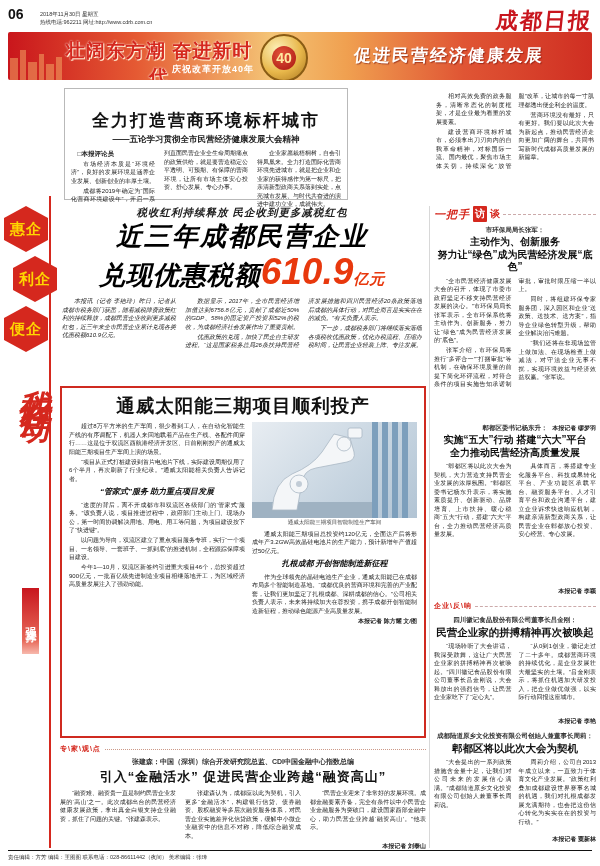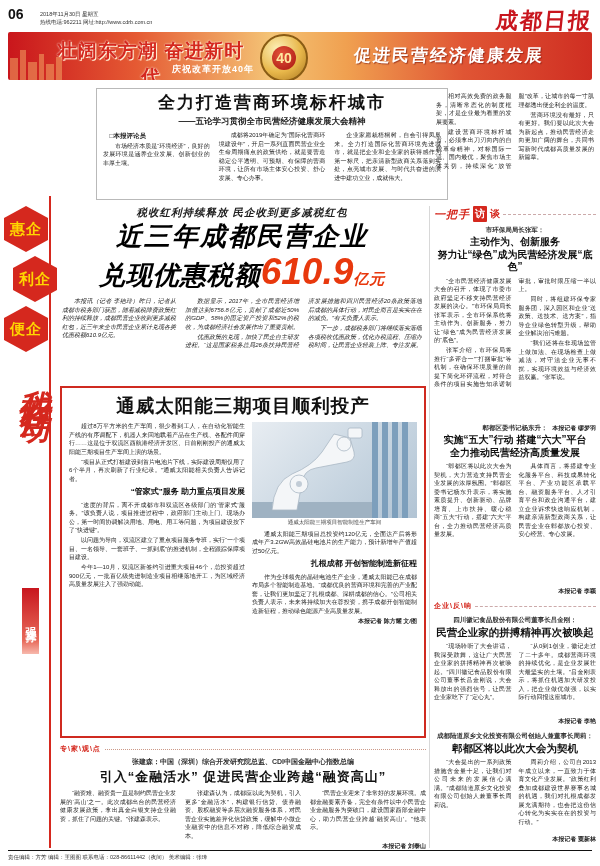--- a/index.html
+++ b/index.html
@@ -8,21 +8,21 @@
   
   .hdr{position:absolute;left:8px;top:6px;width:584px;height:26px;}
   .pagenum{position:absolute;left:0;top:0;font-size:14px;font-weight:bold;color:#111;}
   .hdr-meta{position:absolute;left:32px;top:4px;font-size:5.5px;color:#333;line-height:1.5;}
   .masthead{position:absolute;right:0;top:0;font-size:22px;font-weight:bold;color:#c8161e;
             letter-spacing:2px;transform:skewX(-6deg);font-family:"Liberation Serif","DejaVu Serif",serif;}
   
   .banner{position:absolute;left:8px;top:32px;width:584px;height:48px;border-radius:2px;
           background:linear-gradient(90deg,#c9161c 0%,#e55a33 22%,#f4c476 45%,#f0a050 58%,#e05534 78%,#cf2e22 100%);overflow:hidden;}
   .b-bld{position:absolute;left:0;bottom:0;opacity:.5;}
-  .b-main{position:absolute;left:48px;top:6px;width:190px;text-align:center;font-size:19px;font-weight:900;
+  .b-main{position:absolute;left:56px;top:6px;width:190px;text-align:center;font-size:19px;font-weight:900;
           color:#d5281e;letter-spacing:1px;text-shadow:0 0 2px #fff,1px 1px 0 #ffe9c8;}
   .b-sub{position:absolute;left:120px;top:31px;width:126px;text-align:right;font-size:9px;font-weight:bold;color:#fff;letter-spacing:1px;}
   .b-emblem{position:absolute;left:252px;top:2px;width:44px;height:44px;border-radius:50%;
             background:radial-gradient(circle at 35% 30%,#fdf0b8,#e8b74a 55%,#a9751f);
             border:2px solid #8a5c14;display:flex;align-items:center;justify-content:center;}
   .b-emblem-in{width:24px;height:24px;border-radius:50%;background:radial-gradient(circle at 40% 35%,#e4533a,#a71510);
             color:#ffe9a0;font-size:14px;font-weight:bold;display:flex;align-items:center;justify-content:center;}
   .b-right{position:absolute;left:308px;top:12px;width:266px;text-align:center;font-size:17px;font-weight:900;color:#fff;
            letter-spacing:2px;transform:skewX(-5deg);text-shadow:1px 1px 1px rgba(120,20,10,.6);}
   
@@ -38,42 +38,42 @@
                background:linear-gradient(#c8161e,#e86a5a 80%,#f7b9ad);color:#fff;font-size:11px;font-weight:bold;
                display:flex;align-items:center;justify-content:center;letter-spacing:2px;}
   
   .body{font-size:6px;line-height:1.42;text-align:justify;color:#222;overflow:hidden;}
   .body p{margin:0 0 1.5px 0;text-indent:2em;}
   .cols2{column-count:2;column-gap:7px;}
   .cols3{column-count:3;column-gap:9px;}
   .byline-sm{font-size:6.5px;font-weight:bold;color:#222;margin:0 0 2px 0;}
   .sig{font-size:6px;font-weight:bold;text-align:right;color:#222;margin-top:1px;}
   
-  .lead-box{position:absolute;left:64px;top:88px;width:352px;height:112px;border:1px solid #b9b9b9;padding:1px 6px;box-sizing:border-box;margin-left:32px;}
+  .lead-box{position:absolute;left:64px;top:88px;width:284px;height:112px;border:1px solid #b9b9b9;padding:19px 6px;box-sizing:border-box;}
   .lead-title{margin:1px 0 0 0;text-align:center;font-size:17px;font-weight:900;color:#111;letter-spacing:2px;}
   .lead-sub{margin:2px 0 3px 0;text-align:center;font-size:8.5px;font-weight:bold;color:#222;}
   .lead-body{height:62px;}
   .lead-cont{position:absolute;left:436px;top:92px;width:158px;height:108px;}
   
   .tax{position:absolute;left:62px;top:206px;width:360px;font-style:italic;}
   .tax-kicker{text-align:center;font-size:10.5px;font-weight:bold;color:#222;letter-spacing:1px;margin:0;}
   .tax-h1{text-align:center;font-size:26px;font-weight:900;color:#000;letter-spacing:2px;line-height:1.1;margin:2px 0 0 0;}
   .tax-h2{text-align:center;font-size:26px;font-weight:900;color:#000;letter-spacing:1px;line-height:1.15;margin:0;}
   .tax-amount{font-size:37px;color:#e8380d;letter-spacing:0;text-align:center;}
   .tax-unit{font-size:15px;color:#e8380d;}
   .tax-body{height:84px;margin-top:4px;}
   
   .tw-box{position:absolute;left:60px;top:386px;width:366px;height:352px;border:2px solid #cf2a20;
           box-sizing:border-box;padding:4px 7px;}
   .tw-kicker{text-align:center;font-size:8.5px;color:#333;margin:0;}
   .tw-title{text-align:center;font-size:18.5px;font-weight:900;color:#111;letter-spacing:1px;margin:1px 0 4px 0;}
   .tw-row{display:flex;gap:7px;height:288px;overflow:hidden;}
   .tw-col-l{width:176px;}
   .tw-col-r{width:165px;}
-  .tw-sub{font-size:8px;font-weight:bold;text-align:right;color:#111;margin:4px 0 3px 0;line-height:1.3;}
+  .tw-sub{font-size:8px;font-weight:bold;text-align:center;color:#111;margin:4px 0 3px 0;line-height:1.3;font-style:italic;}
   .photo{width:165px;height:96px;background:linear-gradient(135deg,#e8edf2,#c6d4e0 60%,#b2c4d4);position:relative;overflow:hidden;}
   .caption{font-size:5.5px;color:#444;text-align:center;margin:1px 0 3px 0;}
   
   .expert{position:absolute;left:60px;top:744px;width:366px;}
   .sec-label-row{display:flex;align-items:center;gap:4px;}
   .sec-label{font-size:7px;font-weight:bold;color:#d5281e;letter-spacing:1px;white-space:nowrap;}
   .dotline{flex:1;border-top:1px dotted #c98;height:0;}
   .exp-byline{text-align:center;font-size:7px;font-weight:bold;color:#333;margin:3px 0 0 0;}
   .exp-title{text-align:center;font-size:13px;font-weight:900;color:#111;letter-spacing:1px;margin:1px 0 3px 0;}
   .exp-body{height:52px;}

